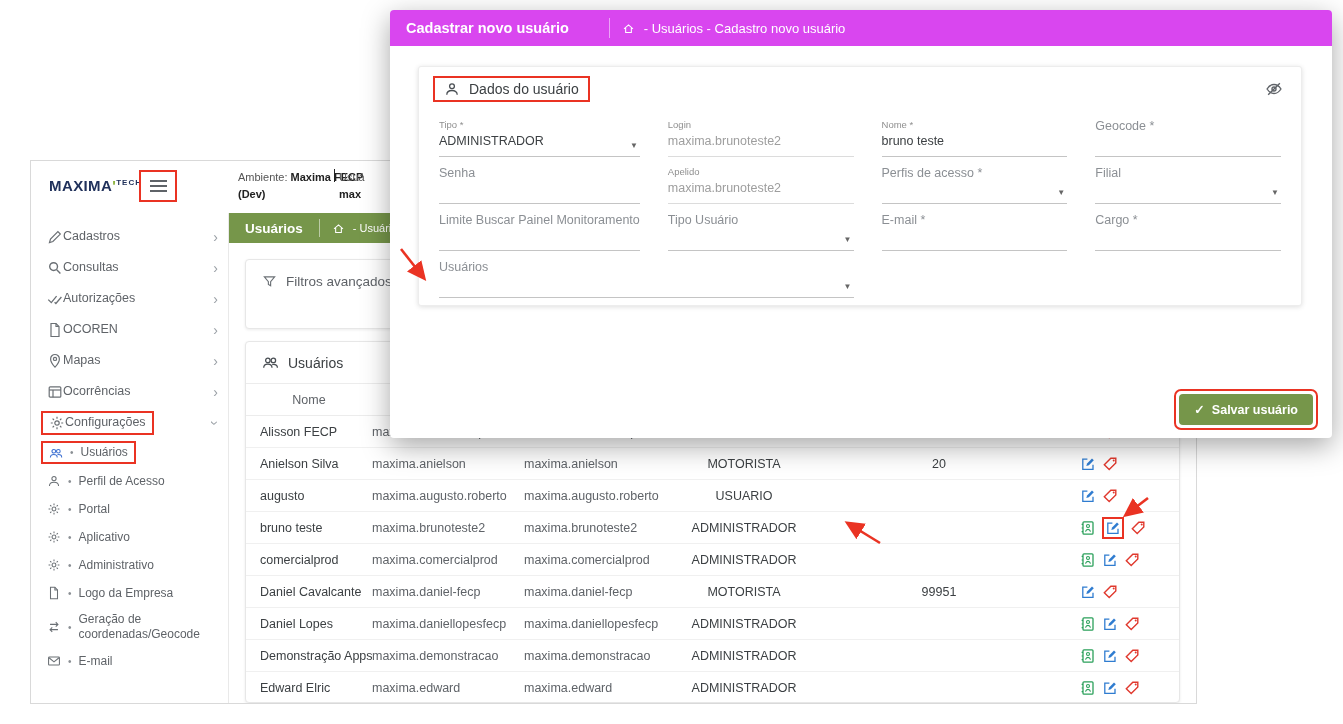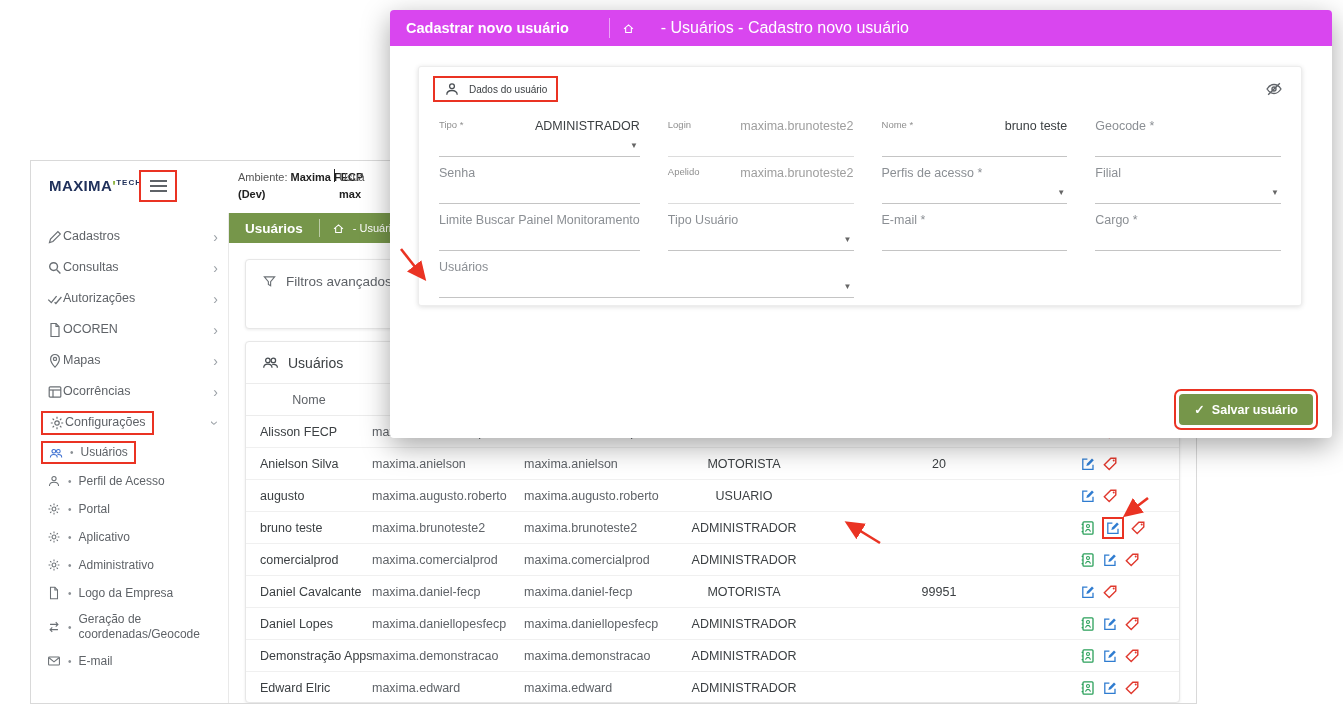--- a/index.html
+++ b/index.html
@@ -75,34 +75,34 @@
   .act.book{color:#2aa05a}.act.edit{color:#2f7cd0}.act.tag{color:#e0382d}
   .red-box-icon{display:inline-flex;border:2px solid #ea3323;padding:1px}
 
   
   .modal{position:absolute;left:390px;top:10px;width:942px;height:428px;background:#fff;border-radius:4px;
     box-shadow:0 8px 28px rgba(0,0,0,.35);z-index:10}
   .modal-header{height:36px;background:#d946ef;border-radius:4px 4px 0 0;display:flex;align-items:center;color:#fff}
   .mh-title{font-size:14.5px;font-weight:bold;padding:0 16px}
   .mh-divider{width:1px;height:20px;background:rgba(255,255,255,.5);margin-left:24px}
   .mh-home{margin-left:12px;display:inline-flex}
-  .mh-crumb{font-size:16px;margin-left:26px}
+  .mh-crumb{font-size:13px;margin-left:9px}
   .modal-body{position:relative;height:392px}
   .form-card{position:absolute;left:28px;top:20px;width:884px;height:240px;background:#fff;
     border:1px solid #ededed;border-radius:3px;box-shadow:0 1px 5px rgba(0,0,0,.13)}
   .fc-title{position:absolute;left:14px;top:9px;display:inline-flex;align-items:center;gap:9px;
-    padding:3px 9px;border:2px solid #ea3323;font-size:10px;color:#3c4043}
+    padding:3px 9px;border:2px solid #ea3323;font-size:14px;color:#3c4043}
   .fc-title .icon{color:#4a4f54}
   .fc-title .icon svg{width:16px;height:16px}
   .eye-off{position:absolute;right:18px;top:13px;color:#5f6368;cursor:pointer}
   .eye-off svg{width:18px;height:18px}
   .form-grid{position:absolute;left:20px;right:20px;top:52px;display:grid;
     grid-template-columns:repeat(4,1fr);column-gap:28px;row-gap:9px}
-  .field{position:relative;height:38px;border-bottom:1px solid #c4c4c4;display:flex;flex-direction:row;
-    justify-content:space-between;padding-bottom:4px;cursor:text}
+  .field{position:relative;height:38px;border-bottom:1px solid #c4c4c4;display:flex;flex-direction:column;
+    justify-content:flex-start;padding-bottom:4px;cursor:text}
   .field.span2{grid-column:span 2}
   .flabel{font-size:9.5px;color:#8f8f8f;margin-bottom:4px}
   .fvalue{font-size:12.5px;color:#3c4043;white-space:nowrap;overflow:hidden}
   .field.ph .fvalue{color:#8b8f94}
   .field.disabled .fvalue{color:#9e9e9e}
   .field.disabled{border-bottom-color:#dcdcdc}
   .caret{position:absolute;right:2px;bottom:6px;font-size:8px;color:#666}
   .save-wrap{position:absolute;right:14px;bottom:8px;border:2px solid #ea3323;border-radius:7px;padding:3px}
   .save-btn{display:inline-flex;align-items:center;gap:7px;background:#76964a;color:#fff;border:none;
     border-radius:4px;font-size:12.5px;font-weight:bold;padding:8px 15px;cursor:pointer;

